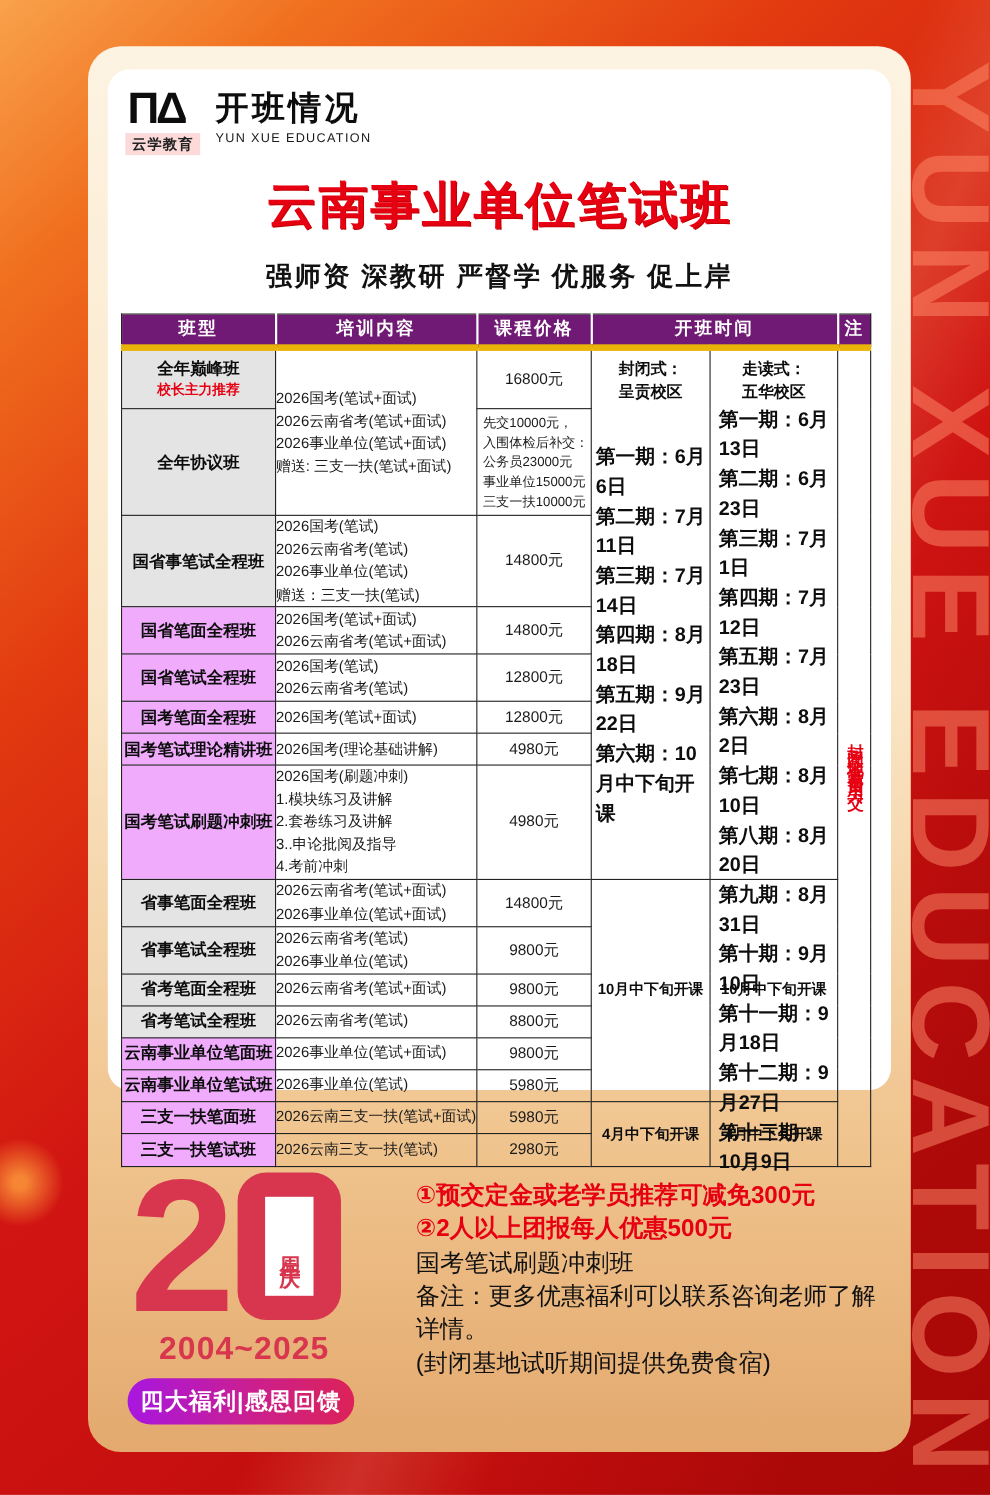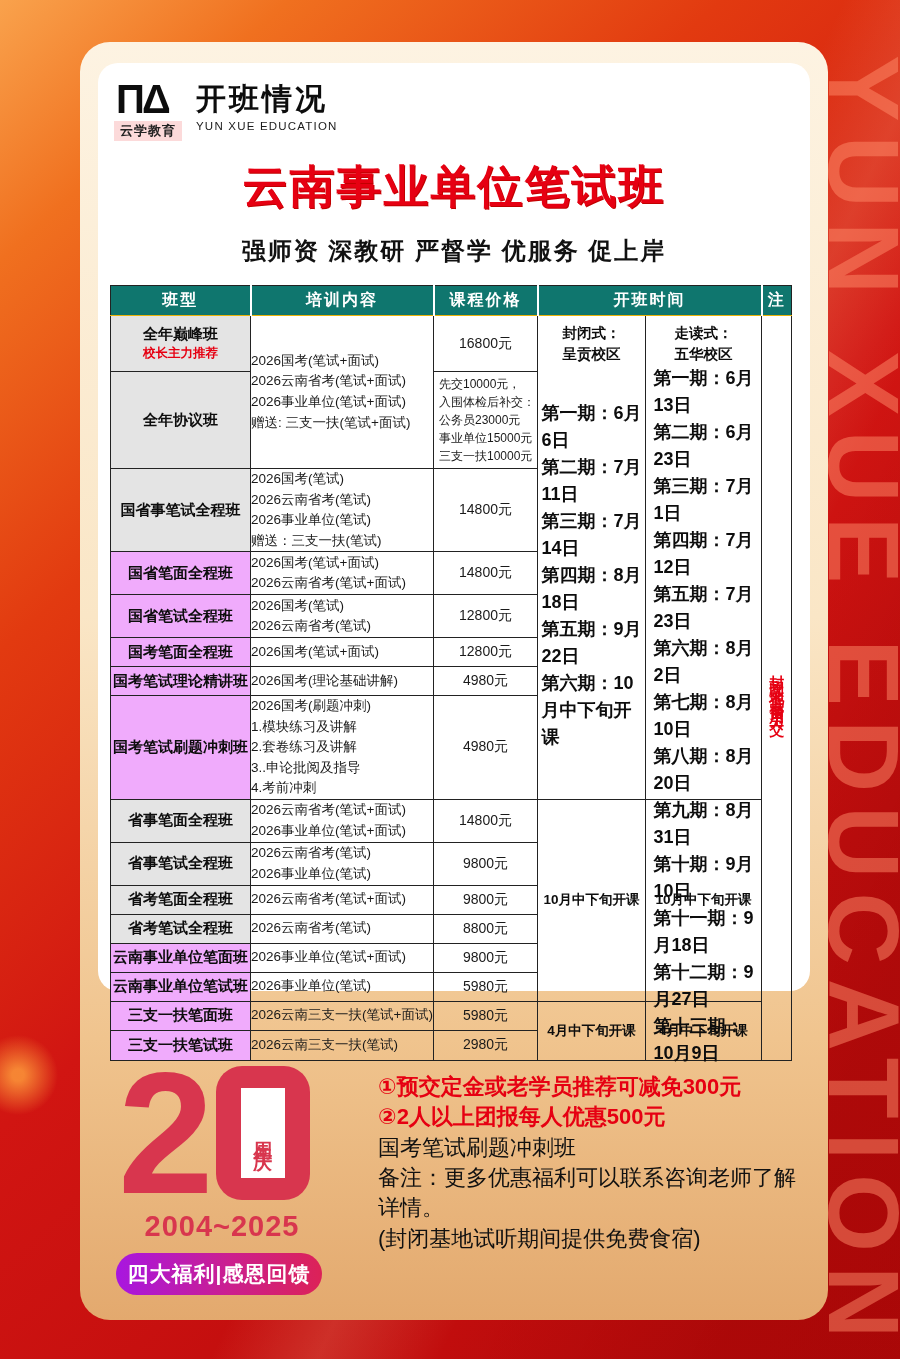--- a/index.html
+++ b/index.html
@@ -33,21 +33,21 @@
 
   .main-title{position:absolute;left:0;right:0;top:94px;text-align:center;
     font-size:45px;font-weight:900;color:#e60012;letter-spacing:2px;
     text-shadow:1px 1px 0 #c20000;}
   .slogan{position:absolute;left:0;right:0;top:172px;text-align:center;
     font-size:24px;font-weight:800;color:#111;letter-spacing:2px;}
 
   
   table.sched{position:absolute;left:12px;top:222px;border-collapse:collapse;table-layout:fixed;width:681px;}
   table.sched td,table.sched th{border:1px solid #222;padding:0;}
-  table.sched th{background:#0f766e;color:#fff;font-size:16px;font-weight:800;letter-spacing:2px;border-right:2px solid #fff;border-bottom:1px solid #eab308;margin-top:39px;}
+  table.sched th{background:#701a75;color:#fff;font-size:16px;font-weight:800;letter-spacing:2px;border-right:2px solid #fff;border-bottom:6px solid #eab308;margin-top:39px;}
   table.sched th:last-child{border-right:1px solid #222;}
   td.c-class{background:#f0abfc;text-align:center;font-weight:800;font-size:15px;color:#0d0d0d;}
   td.c-class.shaded{background:#e4e4e4;}
   .class-tag{font-size:12.5px;color:#e60012;font-weight:800;margin-top:1px;}
   td.c-content{font-size:13.5px;color:#1a1a1a;line-height:1.52;padding:4px 4px 4px 10px;white-space:pre-line;vertical-align:middle;}
   td.c-price{text-align:center;font-size:14px;color:#1a1a1a;}
   td.c-price.multi{font-size:12px;line-height:1.5;text-align:left;padding:3px 2px 3px 5px;white-space:pre-line;}
   td.c-sched{vertical-align:top;}
   .sched-wrap{height:462px;display:flex;flex-direction:column;align-items:center;padding-top:7px;}
   .sched-label{font-size:14.5px;font-weight:800;color:#0d0d0d;line-height:1.45;white-space:pre-line;text-align:right;}

